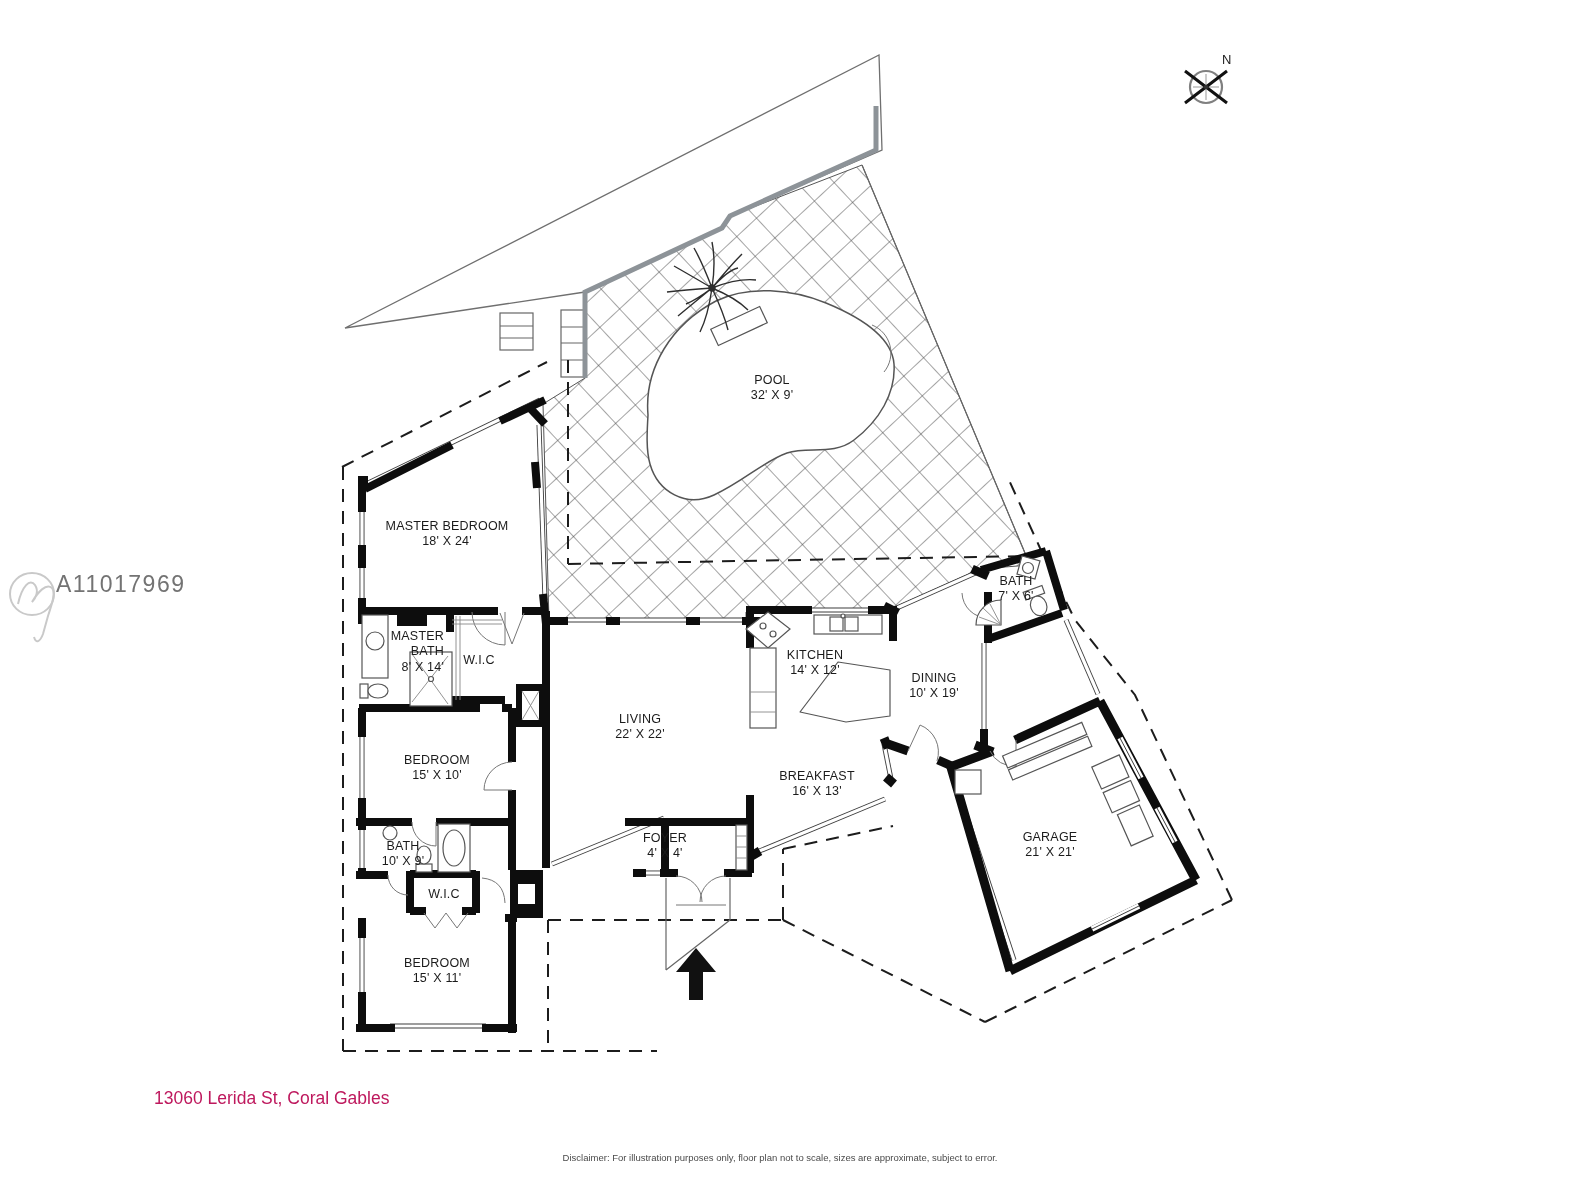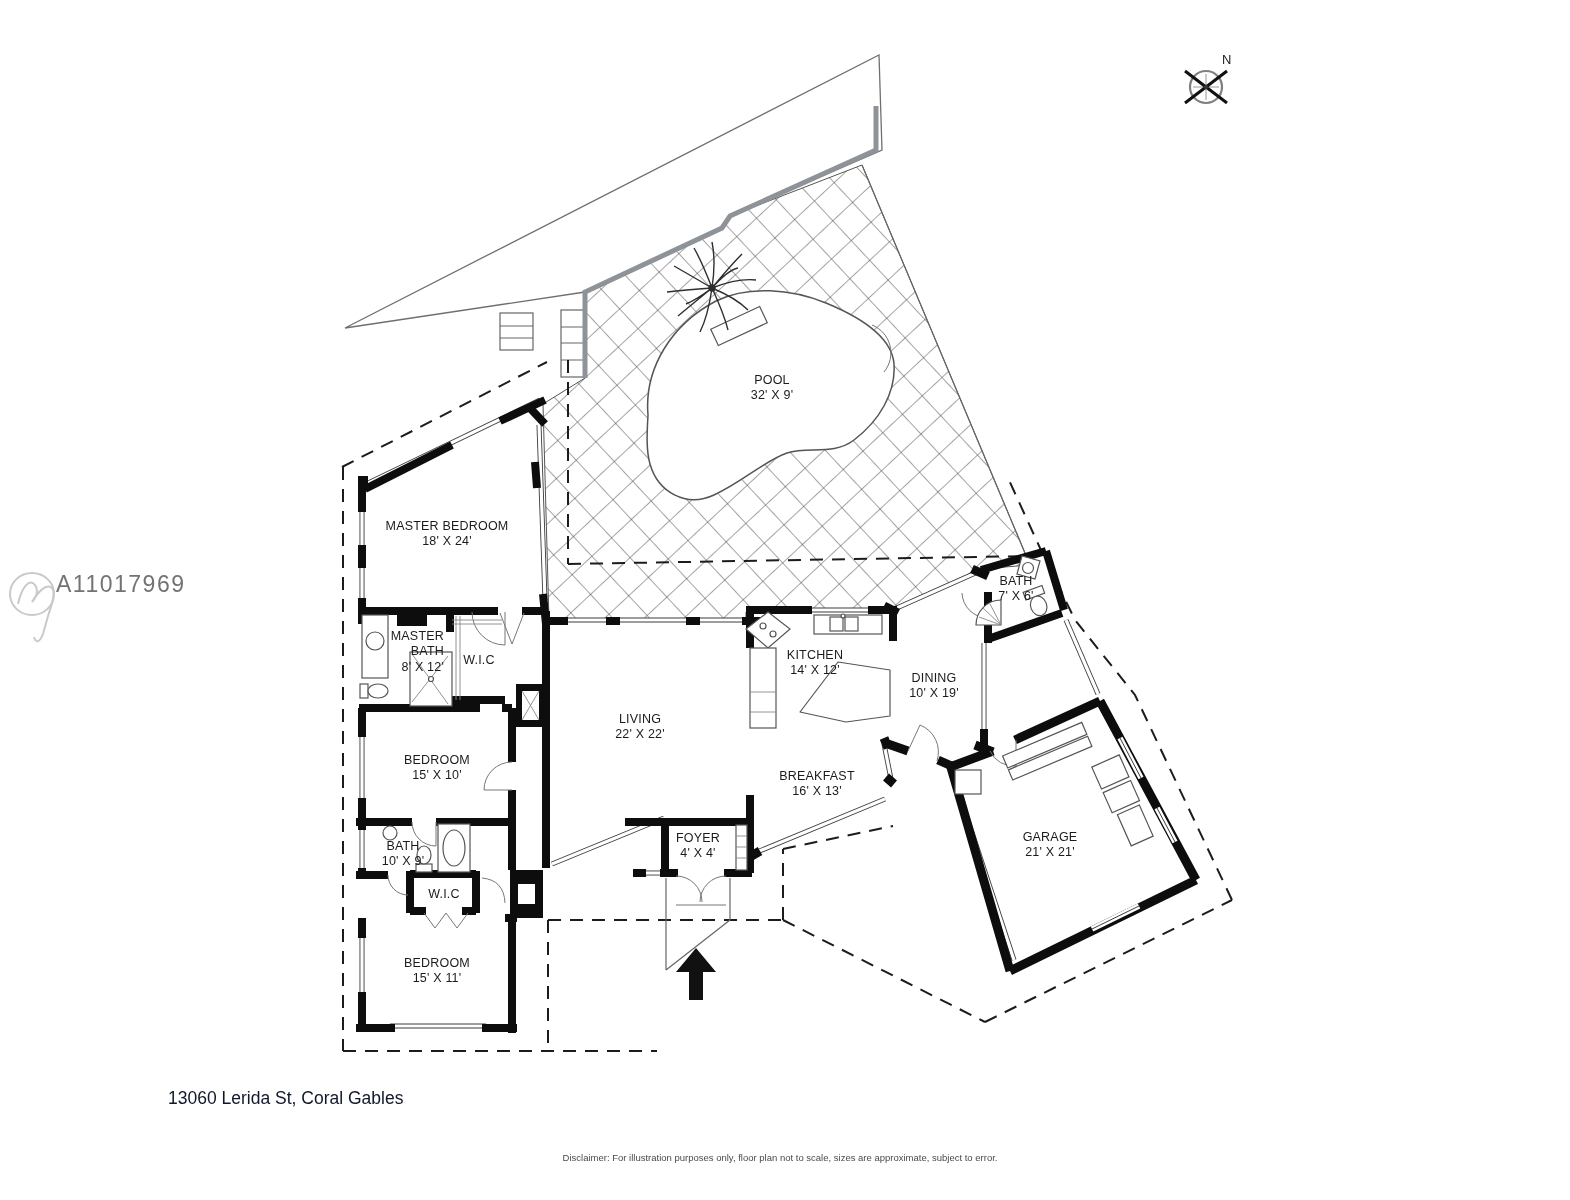--- a/index.html
+++ b/index.html
@@ -6,21 +6,21 @@
   .page{position:relative;width:1570px;height:1200px;background:#fff;overflow:hidden;
         font-family:"Liberation Sans",sans-serif;}
   .page svg{position:absolute;left:0;top:0;}
   .room-label{position:absolute;transform:translate(-50%,-50%);text-align:center;
         font-size:12.5px;font-weight:normal;color:#1b1b1b;line-height:1.22;
         letter-spacing:.2px;white-space:nowrap;}
   .room-label.wrap{white-space:normal;width:76px;text-align:right;}
   .watermark-text{position:absolute;left:56px;top:571px;font-size:23px;color:#737373;
         letter-spacing:1.5px;}
   .compass-n{position:absolute;left:1222px;top:52px;font-size:13px;color:#222;font-weight:500;}
-  .address{position:absolute;left:168px;top:1088px;font-size:17.5px;color:#0f172a;}
+  .address{position:absolute;left:154px;top:1088px;font-size:17.5px;color:#be185d;}
   .disclaimer{position:absolute;left:780px;top:1152px;transform:translateX(-50%);
         font-size:9.5px;color:#4a4a4a;white-space:nowrap;}
   .copyright{position:absolute;right:8px;top:1156px;font-size:26px;color:#a7a7a7;letter-spacing:.5px;}
   
   .wall{stroke:#0d0d0d;stroke-width:8;stroke-linecap:butt;fill:none;}
   .wall9{stroke:#0d0d0d;stroke-width:9;stroke-linecap:butt;fill:none;}
   .thin{stroke:#666;stroke-width:1.2;fill:none;}
   .thin2{stroke:#888;stroke-width:.9;fill:none;}
   .fix{stroke:#555;stroke-width:1.2;fill:#fff;}
   .arc{stroke:#777;stroke-width:1;fill:none;}
@@ -310,21 +310,21 @@
 <div class="room-label" style="left:772px;top:388px">
       <div>POOL</div>
       <div>32' X 9'</div>
     </div>
 <div class="room-label" style="left:447px;top:534px">
       <div>MASTER BEDROOM</div>
       <div>18' X 24'</div>
     </div>
 <div class="room-label wrap" style="left:406px;top:652px">
       <div>MASTER BATH</div>
-      <div>8' X 12'</div>
+      <div>8' X 14'</div>
     </div>
 <div class="room-label" style="left:479px;top:661px">
       <div>W.I.C</div>
     </div>
 <div class="room-label" style="left:437px;top:768px">
       <div>BEDROOM</div>
       <div>15' X 10'</div>
     </div>
 <div class="room-label" style="left:403px;top:854px">
       <div>BATH</div>
@@ -334,21 +334,21 @@
       <div>W.I.C</div>
     </div>
 <div class="room-label" style="left:437px;top:971px">
       <div>BEDROOM</div>
       <div>15' X 11'</div>
     </div>
 <div class="room-label" style="left:640px;top:727px">
       <div>LIVING</div>
       <div>22' X 22'</div>
     </div>
-<div class="room-label" style="left:698px;top:846px">
+<div class="room-label" style="left:665px;top:846px">
       <div>FOYER</div>
       <div>4' X 4'</div>
     </div>
 <div class="room-label" style="left:815px;top:663px">
       <div>KITCHEN</div>
       <div>14' X 12'</div>
     </div>
 <div class="room-label" style="left:934px;top:686px">
       <div>DINING</div>
       <div>10' X 19'</div>

